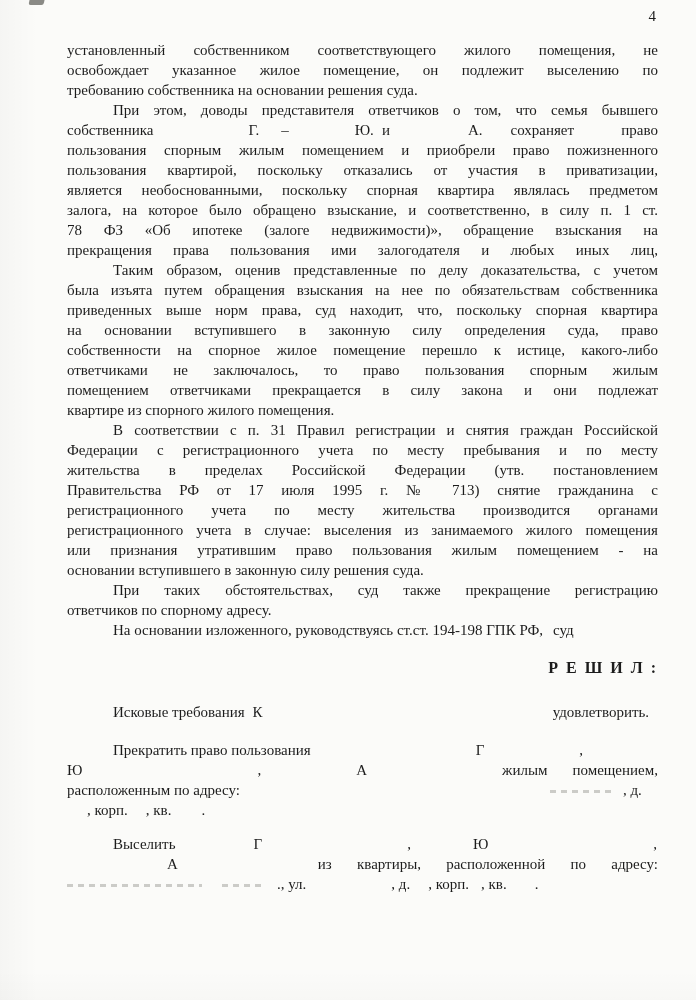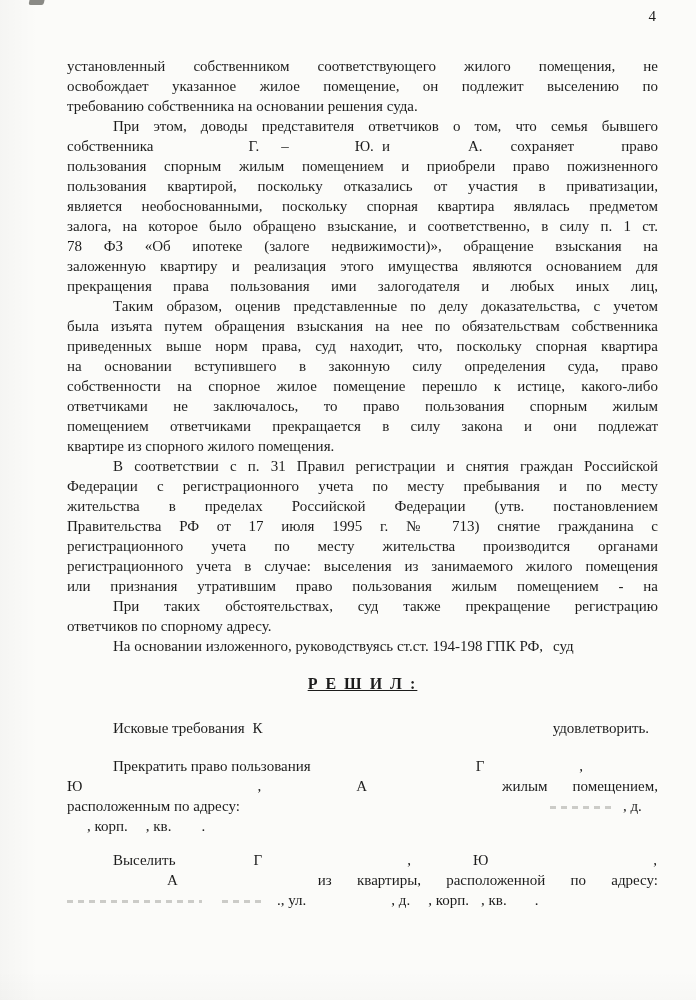--- a/index.html
+++ b/index.html
@@ -33,21 +33,21 @@
     opacity:.75;
     transform:skewX(-12deg);
   }
   .page-number{
     position:absolute;
     top:8px;right:40px;
     font-size:15px;
   }
   .content{
     position:absolute;
-    left:67px;top:56px;
+    left:67px;top:40px;
     width:591px;
   }
   .line{
     height:20px;
     line-height:20px;
     font-size:15px;
     white-space:pre-wrap;
   }
   .line.j{
     text-align:justify;
@@ -55,62 +55,61 @@
   }
   .gap{display:inline-block;height:1px;}
   .smudge{
     display:inline-block;
     height:3px;
     margin-bottom:2px;
     background:repeating-linear-gradient(90deg,#c3c3bf 0 6px, rgba(0,0,0,0) 6px 11px);
     opacity:.85;
   }
   .heading{
-    text-align:center;
+    text-align:right;
     font-weight:bold;
     font-size:16px;
     line-height:24px;
     letter-spacing:2px;
-    text-decoration:underline;
   }
 </style>
 </head>
 <body>
 
 <div class="page">
   <div class="scan-artifact"></div>
   <div class="page-number">4</div>
   <div class="content">
       <div class="line j"><span class="run">установленный собственником соответствующего жилого помещения, не</span></div>
       <div class="line j"><span class="run">освобождает указанное жилое помещение, он подлежит выселению по</span></div>
       <div class="line"><span class="run">требованию собственника на основании решения суда.</span></div>
       <div class="line j"><span class="gap" style="width: 46px;"></span><span class="run">При этом, доводы представителя ответчиков о том, что семья бывшего</span></div>
       <div class="line j"><span class="run">собственника</span><span class="gap" style="width: 95px;"></span><span class="run">Г.</span><span class="gap" style="width: 22px;"></span><span class="run">–</span><span class="gap" style="width: 66px;"></span><span class="run">Ю.</span><span class="gap" style="width: 8px;"></span><span class="run">и</span><span class="gap" style="width: 78px;"></span><span class="run">А.</span><span class="gap" style="width: 28px;"></span><span class="run">сохраняет право</span></div>
       <div class="line j"><span class="run">пользования спорным жилым помещением и приобрели право пожизненного</span></div>
       <div class="line j"><span class="run">пользования квартирой, поскольку отказались от участия в приватизации,</span></div>
       <div class="line j"><span class="run">является необоснованными, поскольку спорная квартира являлась предметом</span></div>
       <div class="line j"><span class="run">залога, на которое было обращено взыскание, и соответственно, в силу п. 1 ст.</span></div>
       <div class="line j"><span class="run">78 ФЗ «Об ипотеке (залоге недвижимости)», обращение взыскания на</span></div>
-      <div class="line j"><span class="run">заложенную квартиру и реализация этого имущества являются основанием для</span></div>
       <div class="line j"><span class="run">прекращения права пользования ими залогодателя и любых иных лиц,</span></div>
       <div class="line j"><span class="gap" style="width: 46px;"></span><span class="run">Таким образом, оценив представленные по делу доказательства, с учетом</span></div>
       <div class="line j"><span class="run">была изъята путем обращения взыскания на нее по обязательствам собственника</span></div>
       <div class="line j"><span class="run">приведенных выше норм права, суд находит, что, поскольку спорная квартира</span></div>
       <div class="line j"><span class="run">на основании вступившего в законную силу определения суда, право</span></div>
       <div class="line j"><span class="run">собственности на спорное жилое помещение перешло к истице, какого-либо</span></div>
       <div class="line j"><span class="run">ответчиками не заключалось, то право пользования спорным жилым</span></div>
       <div class="line j"><span class="run">помещением ответчиками прекращается в силу закона и они подлежат</span></div>
       <div class="line"><span class="run">квартире из спорного жилого помещения.</span></div>
       <div class="line j"><span class="gap" style="width: 46px;"></span><span class="run">В соответствии с п. 31 Правил регистрации и снятия граждан Российской</span></div>
       <div class="line j"><span class="run">Федерации с регистрационного учета по месту пребывания и по месту</span></div>
       <div class="line j"><span class="run">жительства в пределах Российской Федерации (утв. постановлением</span></div>
       <div class="line j"><span class="run">Правительства РФ от 17 июля 1995 г. № 713) снятие гражданина с</span></div>
       <div class="line j"><span class="run">регистрационного учета по месту жительства производится органами</span></div>
       <div class="line j"><span class="run">регистрационного учета в случае: выселения из занимаемого жилого помещения</span></div>
       <div class="line j"><span class="run">или признания утратившим право пользования жилым помещением - на</span></div>
+      <div class="line"><span class="run">основании вступившего в законную силу решения суда.</span></div>
       <div class="line j"><span class="gap" style="width: 46px;"></span><span class="run">При таких обстоятельствах, суд также прекращение регистрацию</span></div>
       <div class="line"><span class="run">ответчиков по спорному адресу.</span></div>
       <div class="line"><span class="gap" style="width: 46px;"></span><span class="run">На основании изложенного, руководствуясь ст.ст. 194-198 ГПК РФ,</span><span class="gap" style="width: 10px;"></span><span class="run">суд</span></div>
       <div class="heading" style="margin-top: 16px; margin-bottom: 22px;">Р Е Ш И Л :</div>
       <div class="line"><span class="gap" style="width: 46px;"></span><span class="run">Исковые требования</span><span class="gap" style="width: 8px;"></span><span class="run">К</span><span class="gap" style="width: 290px;"></span><span class="run">удовлетворить.</span></div>
       <div class="line" style="margin-top: 18px;"><span class="gap" style="width: 46px;"></span><span class="run">Прекратить право пользования</span><span class="gap" style="width: 165px;"></span><span class="run">Г</span><span class="gap" style="width: 95px;"></span><span class="run">,</span></div>
       <div class="line j"><span class="run">Ю</span><span class="gap" style="width: 175px;"></span><span class="run">,</span><span class="gap" style="width: 95px;"></span><span class="run">А</span><span class="gap" style="width: 135px;"></span><span class="run">жилым помещением,</span></div>
       <div class="line"><span class="run">расположенным по адресу:</span><span class="gap" style="width: 310px;"></span><span class="smudge" style="width: 65px;"></span><span class="gap" style="width: 8px;"></span><span class="run">, д.</span></div>
       <div class="line"><span class="gap" style="width: 20px;"></span><span class="run">, корп.</span><span class="gap" style="width: 18px;"></span><span class="run">, кв.</span><span class="gap" style="width: 30px;"></span><span class="run">.</span></div>
       <div class="line" style="margin-top: 14px;"><span class="gap" style="width: 46px;"></span><span class="run">Выселить</span><span class="gap" style="width: 78px;"></span><span class="run">Г</span><span class="gap" style="width: 145px;"></span><span class="run">,</span><span class="gap" style="width: 62px;"></span><span class="run">Ю</span><span class="gap" style="width: 165px;"></span><span class="run">,</span></div>

